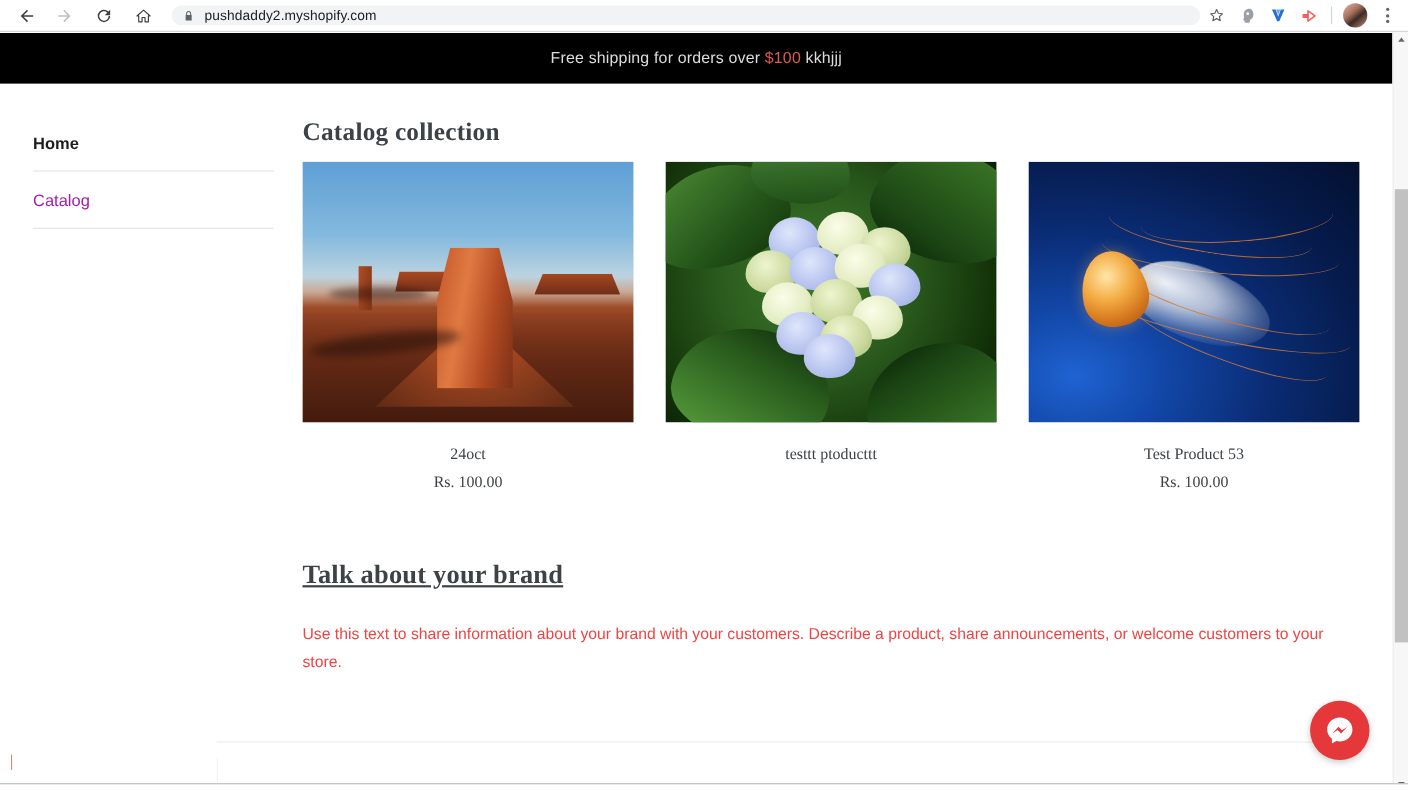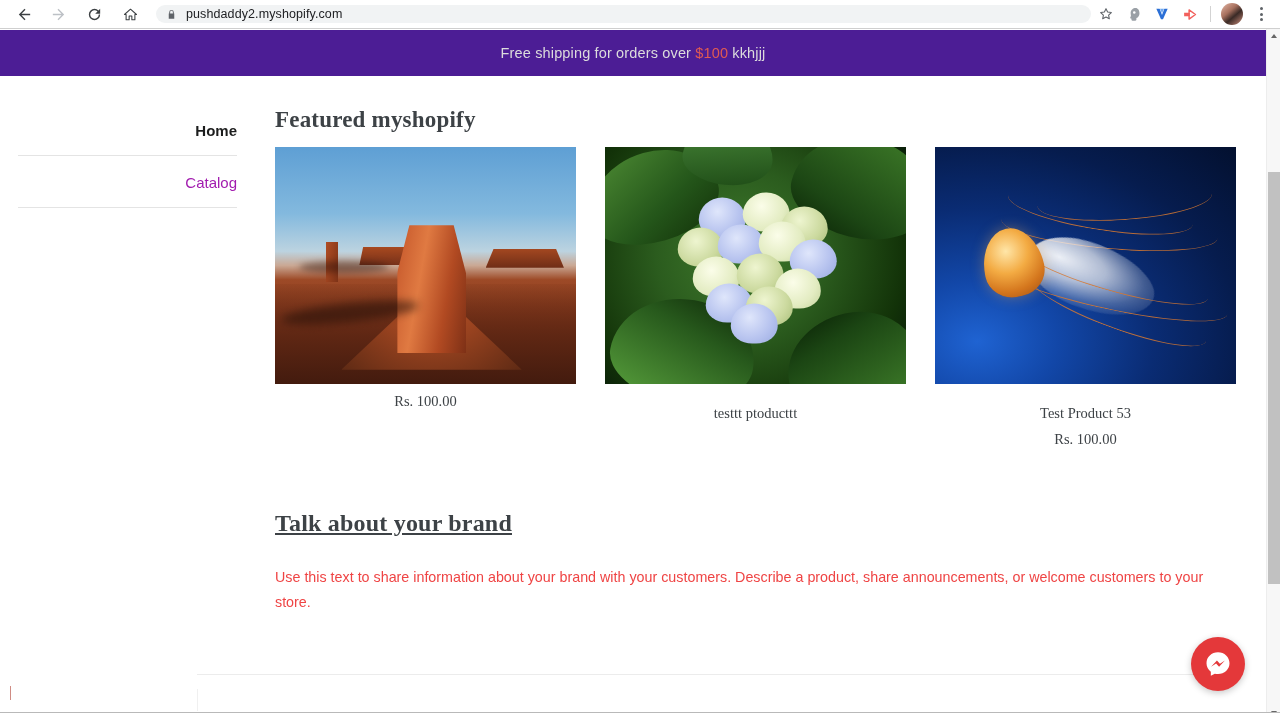--- a/index.html
+++ b/index.html
@@ -77,42 +77,41 @@
     top: 29px; left: 0;
     width: 1266px; height: 691px;
     background: #ffffff;
     overflow: hidden;
   }
 
   
   #announcement-bar {
     position: absolute; top: 1px; left: 0;
     width: 1266px; height: 46px;
-    background: #4c1d95;
+    background: #000000;
     display: flex; align-items: center; justify-content: center;
   }
   #announcement-text {
     font-size: 14.5px;
     color: #dcdcdc;
     letter-spacing: 0.15px;
   }
   #announcement-highlight { color: #e05a52; }
 
   
   #store {
     position: absolute;
     top: 47px; left: 0;
     width: 1266px; height: 644px;
   }
 
   #sidebar {
     position: absolute;
-    left: 18px; top: 38px;
+    left: 30px; top: 38px;
     width: 219px;
-    text-align: right;
   }
   .nav-item {
     font-size: 15px;
     color: #a21caf;
     padding: 8px 0 16px 0;
     border-bottom: 1px solid #e4e4e4;
   }
   .nav-item.active { font-weight: bold; color: #1c1d1d; }
   .nav-item + .nav-item { padding-top: 18px; }
 
@@ -397,37 +396,38 @@
       <div class="nav-item active">
         <span>Home</span>
       </div>
       <div class="nav-item">
         <span>Catalog</span>
       </div>
     </nav>
 
     <div id="main">
 
-      <h2 id="featured-heading">Featured myshopify</h2>
+      <h2 id="featured-heading">Catalog collection</h2>
 
       <div id="product-grid">
 
         <div class="product-card">
           <div class="product-media">
             <div class="img-desert">
               <div class="mesa-l"></div>
                 <div class="mesa-r"></div>
               <div class="butte-small"></div>
               <div class="floor"></div>
               <div class="butte-skirt"></div>
               <div class="butte-main"></div>
               <div class="shadow1"></div>
                 <div class="shadow2"></div>
             </div>
           </div>
+          <div class="product-title">24oct</div>
           <div class="product-price">Rs. 100.00</div>
         </div>
 
         <div class="product-card">
           <div class="product-media">
             <div class="img-flower">
               <div class="leaf lf1"></div>
                 <div class="leaf lf2"></div>
               <div class="leaf lf3"></div>
                 <div class="leaf lf4"></div>

